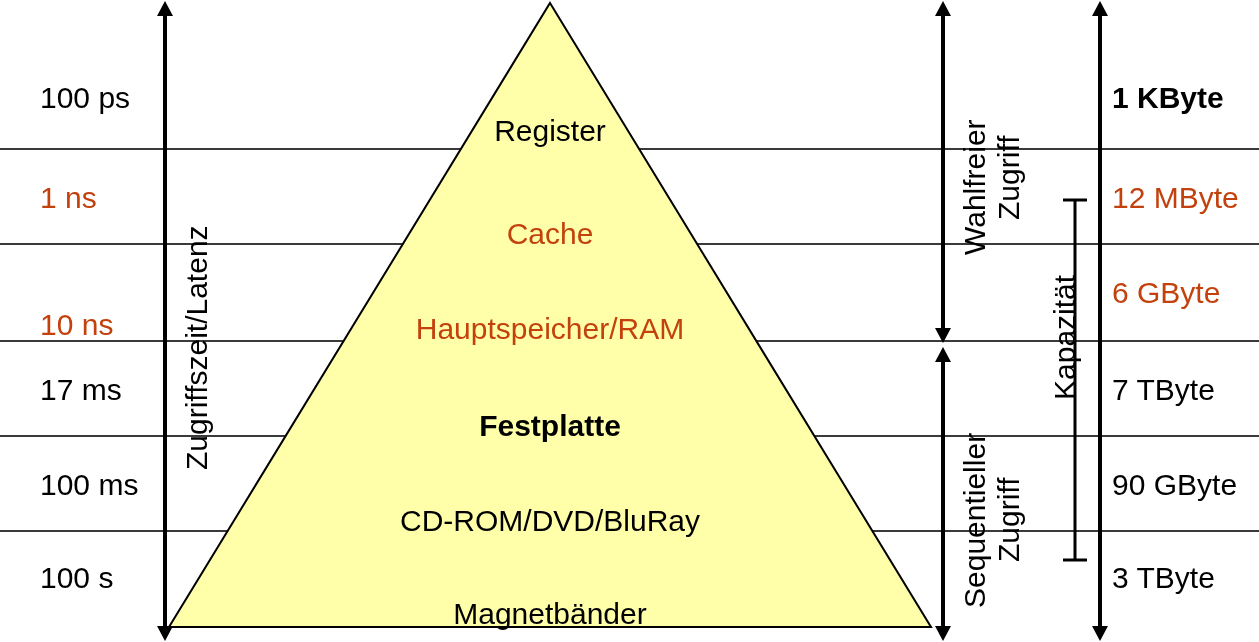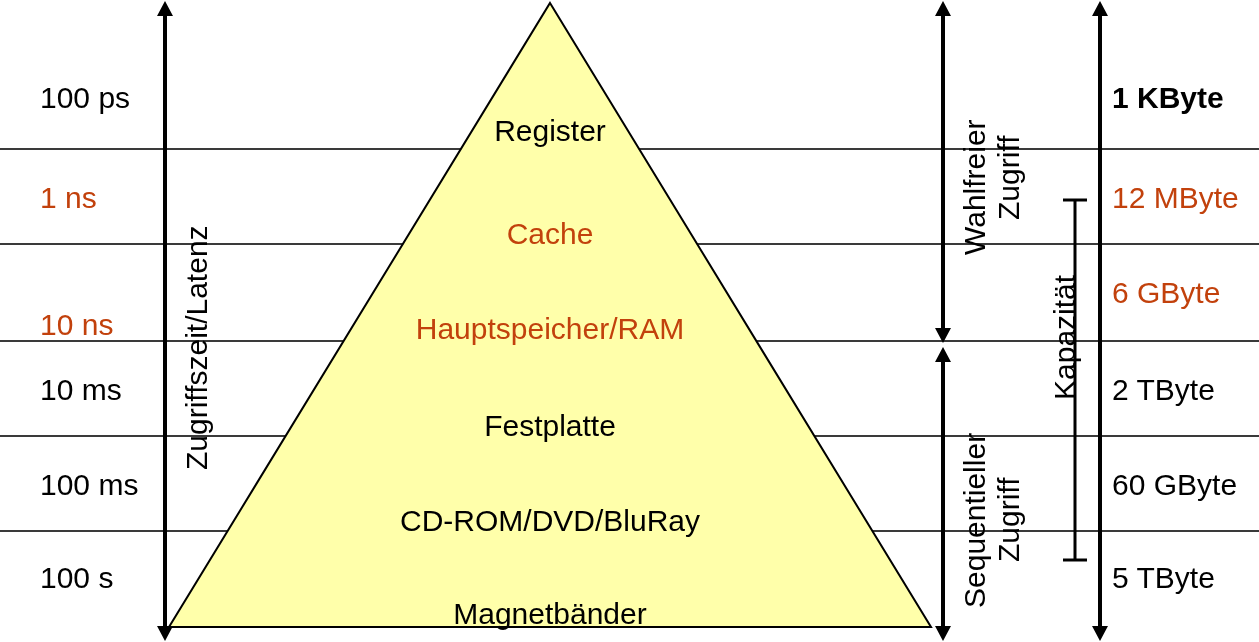--- a/index.html
+++ b/index.html
@@ -81,40 +81,40 @@
     <g>
       <line x1="1075" y1="200" x2="1075" y2="560" stroke="#000" stroke-width="3"></line>
       <line x1="1063" y1="200" x2="1087" y2="200" stroke="#000" stroke-width="3"></line>
       <line x1="1063" y1="560" x2="1087" y2="560" stroke="#000" stroke-width="3"></line>
     </g>
   </svg>
 
   <div class="lat" style="top:83px;">100 ps</div>
   <div class="lat blue" style="top:183px;">1 ns</div>
   <div class="lat blue" style="top:278px;margin-top:32px;">10 ns</div>
-  <div class="lat" style="top:375px;">10 ms</div>
+  <div class="lat" style="top:375px;">17 ms</div>
   <div class="lat" style="top:470px;text-align:center;">100 ms</div>
   <div class="lat" style="top:563px;">100 s</div>
 
   <div class="vlabel" style="left:180px;top:470px;">Zugriffszeit/Latenz</div>
 
   <div class="tier" style="left:350px;top:80px;width:400px;">Register</div>
   <div class="tier blue" style="left:350px;top:183px;width:400px;">Cache</div>
   <div class="tier blue" style="left:300px;top:278px;width:500px;">Hauptspeicher/RAM</div>
-  <div class="tier" style="left:300px;top:375px;width:500px;">Festplatte</div>
+  <div class="tier" style="left:300px;top:375px;width:500px;font-weight:bold;">Festplatte</div>
   <div class="tier" style="left:300px;top:563px;width:500px;">Magnetbänder</div>
   <div class="tier" style="left:290px;top:470px;width:520px;">CD-ROM/DVD/BluRay</div>
 
   <div class="vlabel" style="left:958px;top:255px;">Wahlfreier</div>
   <div class="vlabel" style="left:992px;top:220px;">Zugriff</div>
   <div class="vlabel" style="left:958px;top:608px;">Sequentieller</div>
   <div class="vlabel" style="left:992px;top:562px;">Zugriff</div>
 
   <div class="vlabel" style="left:1048px;top:400px;">Kapazität</div>
 
   <div class="cap" style="top:83px;font-weight:bold;">1 KByte</div>
   <div class="cap blue" style="top:183px;">12 MByte</div>
   <div class="cap blue" style="top:278px;">6 GByte</div>
-  <div class="cap" style="top:375px;">2 TByte</div>
-  <div class="cap" style="top:470px;">60 GByte</div>
-  <div class="cap" style="top:563px;">5 TByte</div>
+  <div class="cap" style="top:375px;">7 TByte</div>
+  <div class="cap" style="top:470px;">90 GByte</div>
+  <div class="cap" style="top:563px;">3 TByte</div>
 
 </div>
 
 </body></html>

